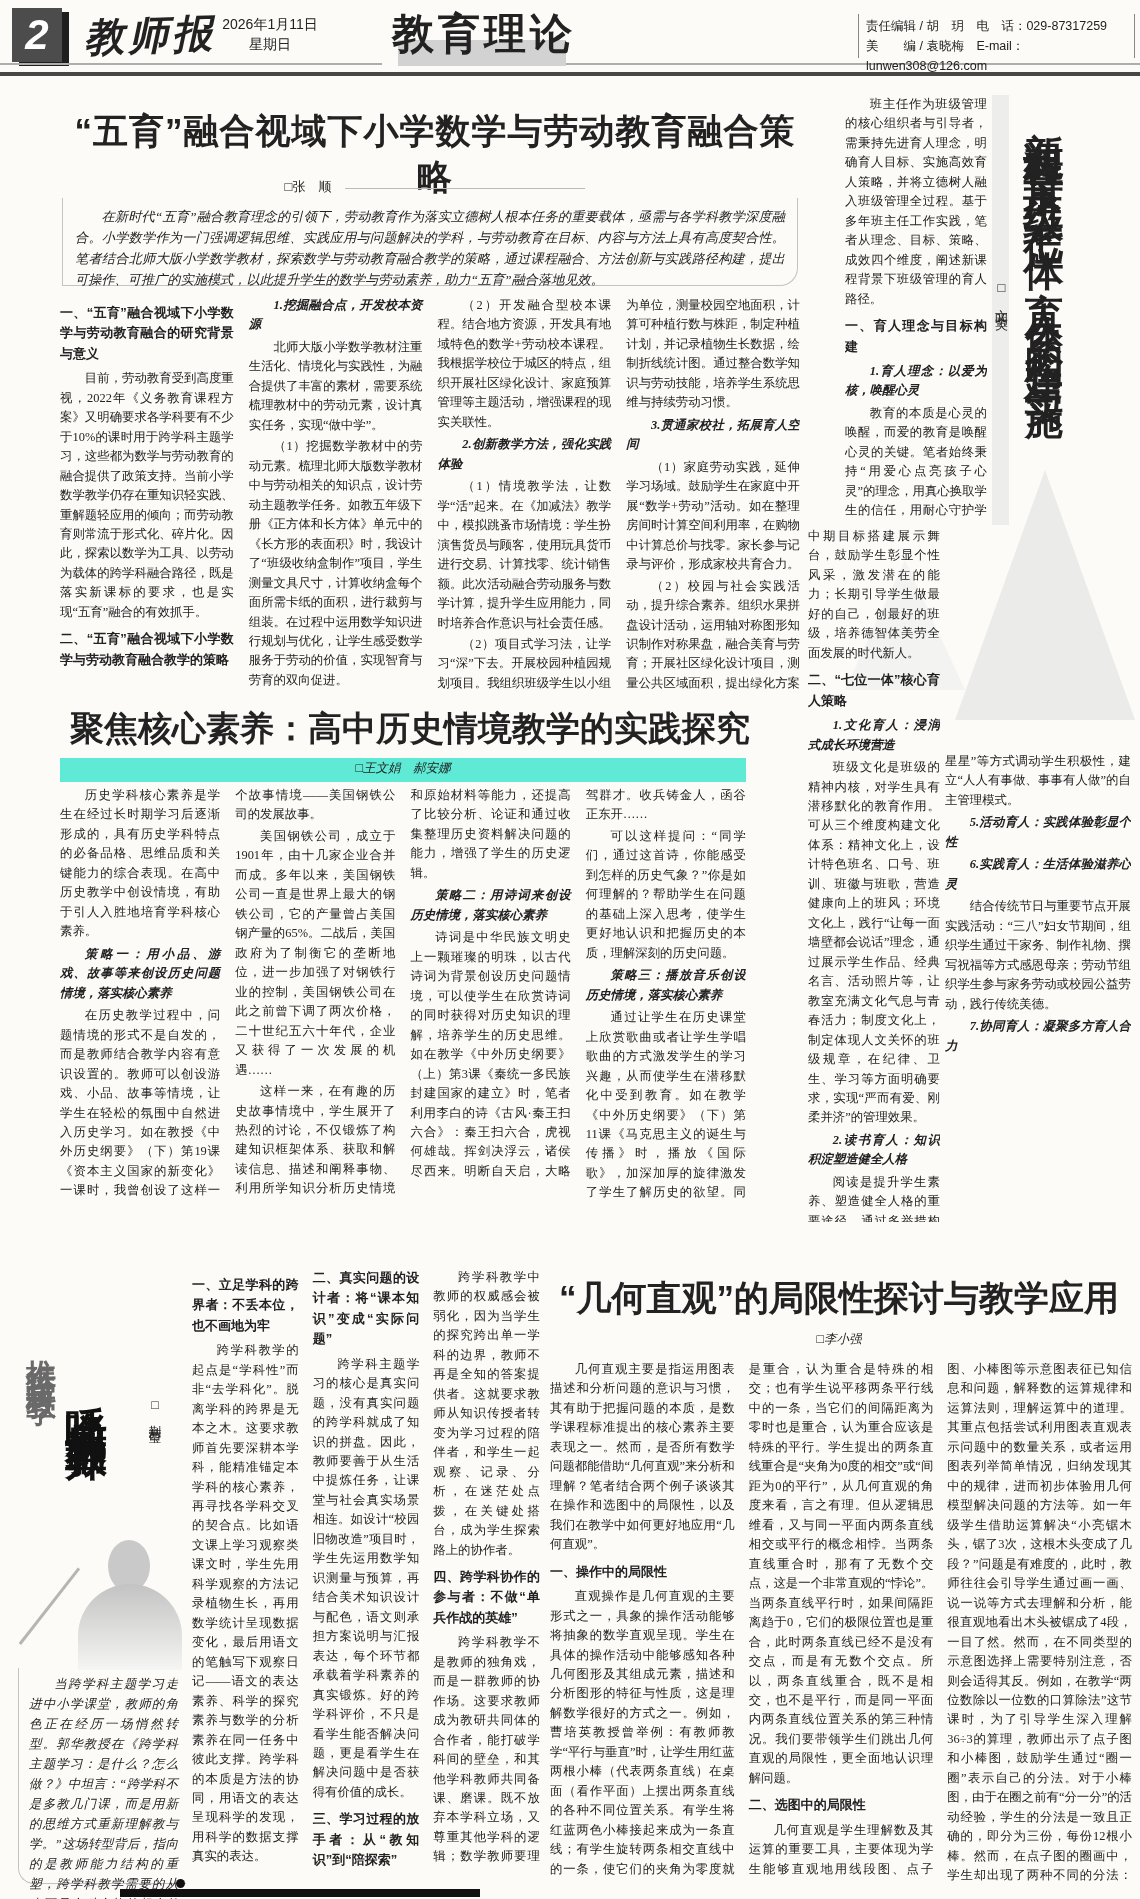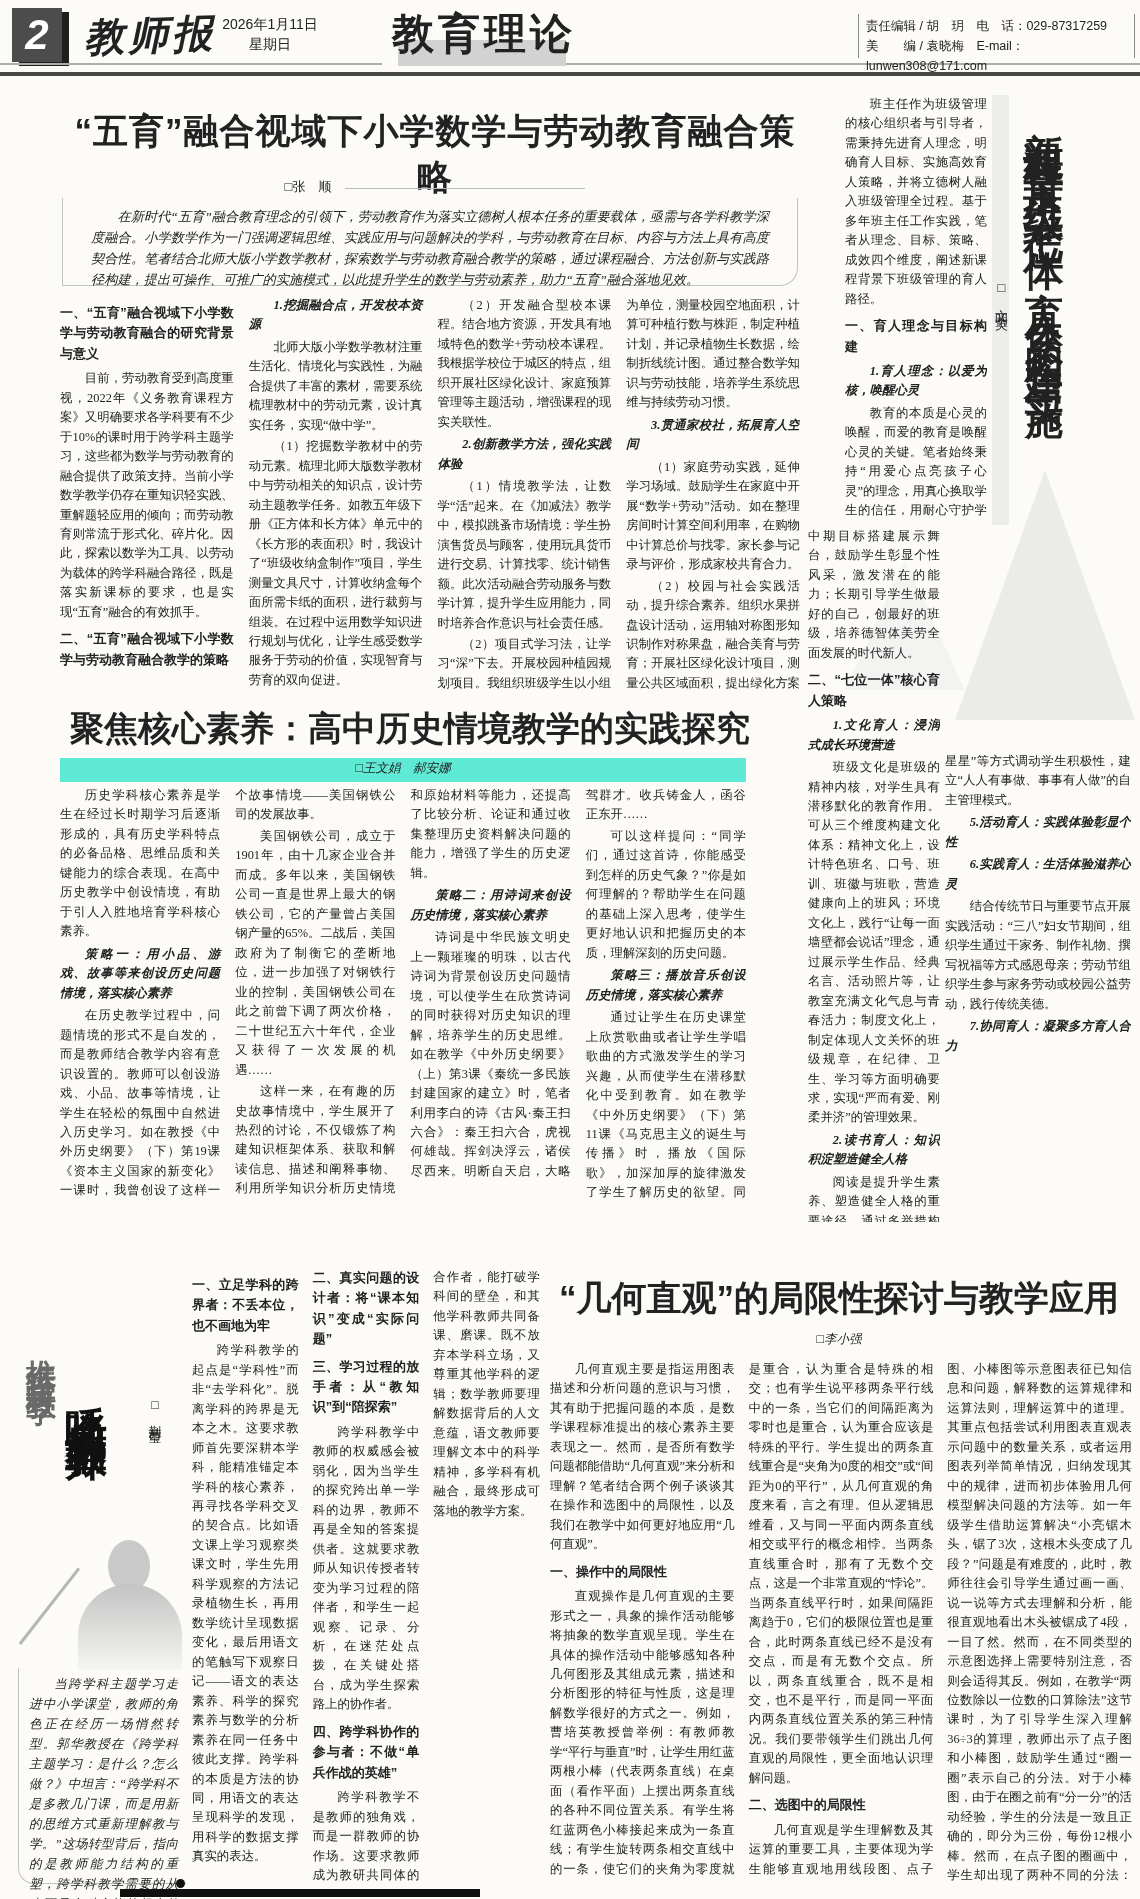--- a/index.html
+++ b/index.html
@@ -35,21 +35,21 @@
   .cols3{column-count:3;column-gap:14px;column-fill:auto;overflow:hidden;}
   .col1{overflow:hidden;}
 
   
   .a-title{left:60px;top:108px;width:750px;text-align:center;
            font:900 35px/46px "Liberation Sans",sans-serif;letter-spacing:1px;}
   .a-byline{left:60px;top:178px;width:750px;text-align:center;font:13px/18px "Liberation Serif",serif;}
   .a-byline:after{content:"";display:inline-block;width:240px;height:1px;background:#bbb;
                   vertical-align:middle;margin-left:14px;}
   .a-intro{left:62px;top:198px;width:736px;height:88px;border:1px solid #c3c3c3;border-radius:0 0 18px 0;
-           border-top:none;padding:8px 28px;box-sizing:border-box;
+           border-top:none;padding:8px 12px;box-sizing:border-box;
            font:italic 13.2px/21px "Liberation Serif",serif;text-align:justify;text-indent:2em;}
   .a-body{left:60px;top:296px;width:740px;height:398px;}
 
   
   .b-topcol{left:845px;top:95px;width:142px;height:428px;}
   .b-authorbar{left:992px;top:95px;width:17px;height:430px;background:#ededeb;}
   .b-author{left:991px;top:280px;width:20px;writing-mode:vertical-rl;
             font:13px/20px "Liberation Serif",serif;letter-spacing:4px;}
   .tri1{left:955px;top:470px;width:0;height:0;border-left:90px solid transparent;
         border-right:90px solid transparent;border-bottom:250px solid #ebebe9;}
@@ -109,21 +109,21 @@
   </div>
   <div class="abs sect-shadow"></div>
   <div class="abs sectname">教育理论</div>
   <div class="abs hrule1"></div>
   <div class="abs hrule2"></div>
   <div class="abs hrule3"></div>
   <div class="abs edbar" style="left:858px;"></div>
   <div class="abs edbar" style="left:1134px;"></div>
   <div class="abs edbox">
     <div>责任编辑 / 胡　玥　电　话：029-87317259</div>
-    <div>美　　编 / 袁晓梅　E-mail：lunwen308@171.com</div>
+    <div>美　　编 / 袁晓梅　E-mail：lunwen308@126.com</div>
   </div>
 
   <div class="abs a-title">“五育”融合视域下小学数学与劳动教育融合策略</div>
   <div class="abs a-byline">□张　顺</div>
   <div class="abs a-intro">在新时代“五育”融合教育理念的引领下，劳动教育作为落实立德树人根本任务的重要载体，亟需与各学科教学深度融合。小学数学作为一门强调逻辑思维、实践应用与问题解决的学科，与劳动教育在目标、内容与方法上具有高度契合性。笔者结合北师大版小学数学教材，探索数学与劳动教育融合教学的策略，通过课程融合、方法创新与实践路径构建，提出可操作、可推广的实施模式，以此提升学生的数学与劳动素养，助力“五育”融合落地见效。</div>
   <div class="abs a-body cols4 body-flow">
       <p class="b-h1">一、“五育”融合视域下小学数学与劳动教育融合的研究背景与意义</p>
       <p class="b-p">目前，劳动教育受到高度重视，2022年《义务教育课程方案》又明确要求各学科要有不少于10%的课时用于跨学科主题学习，这些都为数学与劳动教育的融合提供了政策支持。当前小学数学教学仍存在重知识轻实践、重解题轻应用的倾向；而劳动教育则常流于形式化、碎片化。因此，探索以数学为工具、以劳动为载体的跨学科融合路径，既是落实新课标的要求，也是实现“五育”融合的有效抓手。</p>
       <p class="b-h1">二、“五育”融合视域下小学数学与劳动教育融合教学的策略</p>
       <p class="b-h2">1.挖掘融合点，开发校本资源</p>
@@ -190,20 +190,21 @@
     <div class="stick"></div>
     <div class="head"></div>
     <div class="torso"></div>
   </div>
   <div class="abs d-intro">当跨学科主题学习走进中小学课堂，教师的角色正在经历一场悄然转型。郭华教授在《跨学科主题学习：是什么？怎么做？》中坦言：“跨学科不是多教几门课，而是用新的思维方式重新理解教与学。”这场转型背后，指向的是教师能力结构的重塑，跨学科教学需要的从来不是全科全能的超人教师，而是能在学科边界间架桥、在真实问题中探知的成长型教师。</div>
   <div class="abs d-introdot"></div>
   <div class="abs d-body cols3 body-flow">
       <p class="b-h1">一、立足学科的跨界者：不丢本位，也不画地为牢</p>
       <p class="b-p">跨学科教学的起点是“学科性”而非“去学科化”。脱离学科的跨界是无本之木。这要求教师首先要深耕本学科，能精准锚定本学科的核心素养，再寻找各学科交叉的契合点。比如语文课上学习观察类课文时，学生先用科学观察的方法记录植物生长，再用数学统计呈现数据变化，最后用语文的笔触写下观察日记——语文的表达素养、科学的探究素养与数学的分析素养在同一任务中彼此支撑。跨学科的本质是方法的协同，用语文的表达呈现科学的发现，用科学的数据支撑真实的表达。</p>
       <p class="b-h1">二、真实问题的设计者：将“课本知识”变成“实际问题”</p>
+      <p class="b-p">跨学科主题学习的核心是真实问题，没有真实问题的跨学科就成了知识的拼盘。因此，教师要善于从生活中提炼任务，让课堂与社会真实场景相连。如设计“校园旧物改造”项目时，学生先运用数学知识测量与预算，再结合美术知识设计与配色，语文则承担方案说明与汇报表达，每个环节都承载着学科素养的真实锻炼。好的跨学科评价，不只是看学生能否解决问题，更是看学生在解决问题中是否获得有价值的成长。</p>
       <p class="b-h1">三、学习过程的放手者：从“教知识”到“陪探索”</p>
       <p class="b-p">跨学科教学中教师的权威感会被弱化，因为当学生的探究跨出单一学科的边界，教师不再是全知的答案提供者。这就要求教师从知识传授者转变为学习过程的陪伴者，和学生一起观察、记录、分析，在迷茫处点拨，在关键处搭台，成为学生探索路上的协作者。</p>
       <p class="b-h1">四、跨学科协作的参与者：不做“单兵作战的英雄”</p>
       <p class="b-p">跨学科教学不是教师的独角戏，而是一群教师的协作场。这要求教师成为教研共同体的合作者，能打破学科间的壁垒，和其他学科教师共同备课、磨课。既不放弃本学科立场，又尊重其他学科的逻辑；数学教师要理解数据背后的人文意蕴，语文教师要理解文本中的科学精神，多学科有机融合，最终形成可落地的教学方案。</p>
     </div>
   <div class="abs blackbar"></div>
 
   <div class="abs e-title">“几何直观”的局限性探讨与教学应用</div>
   <div class="abs e-byline">□李小强</div>
   <div class="abs e-body cols3 body-flow">

